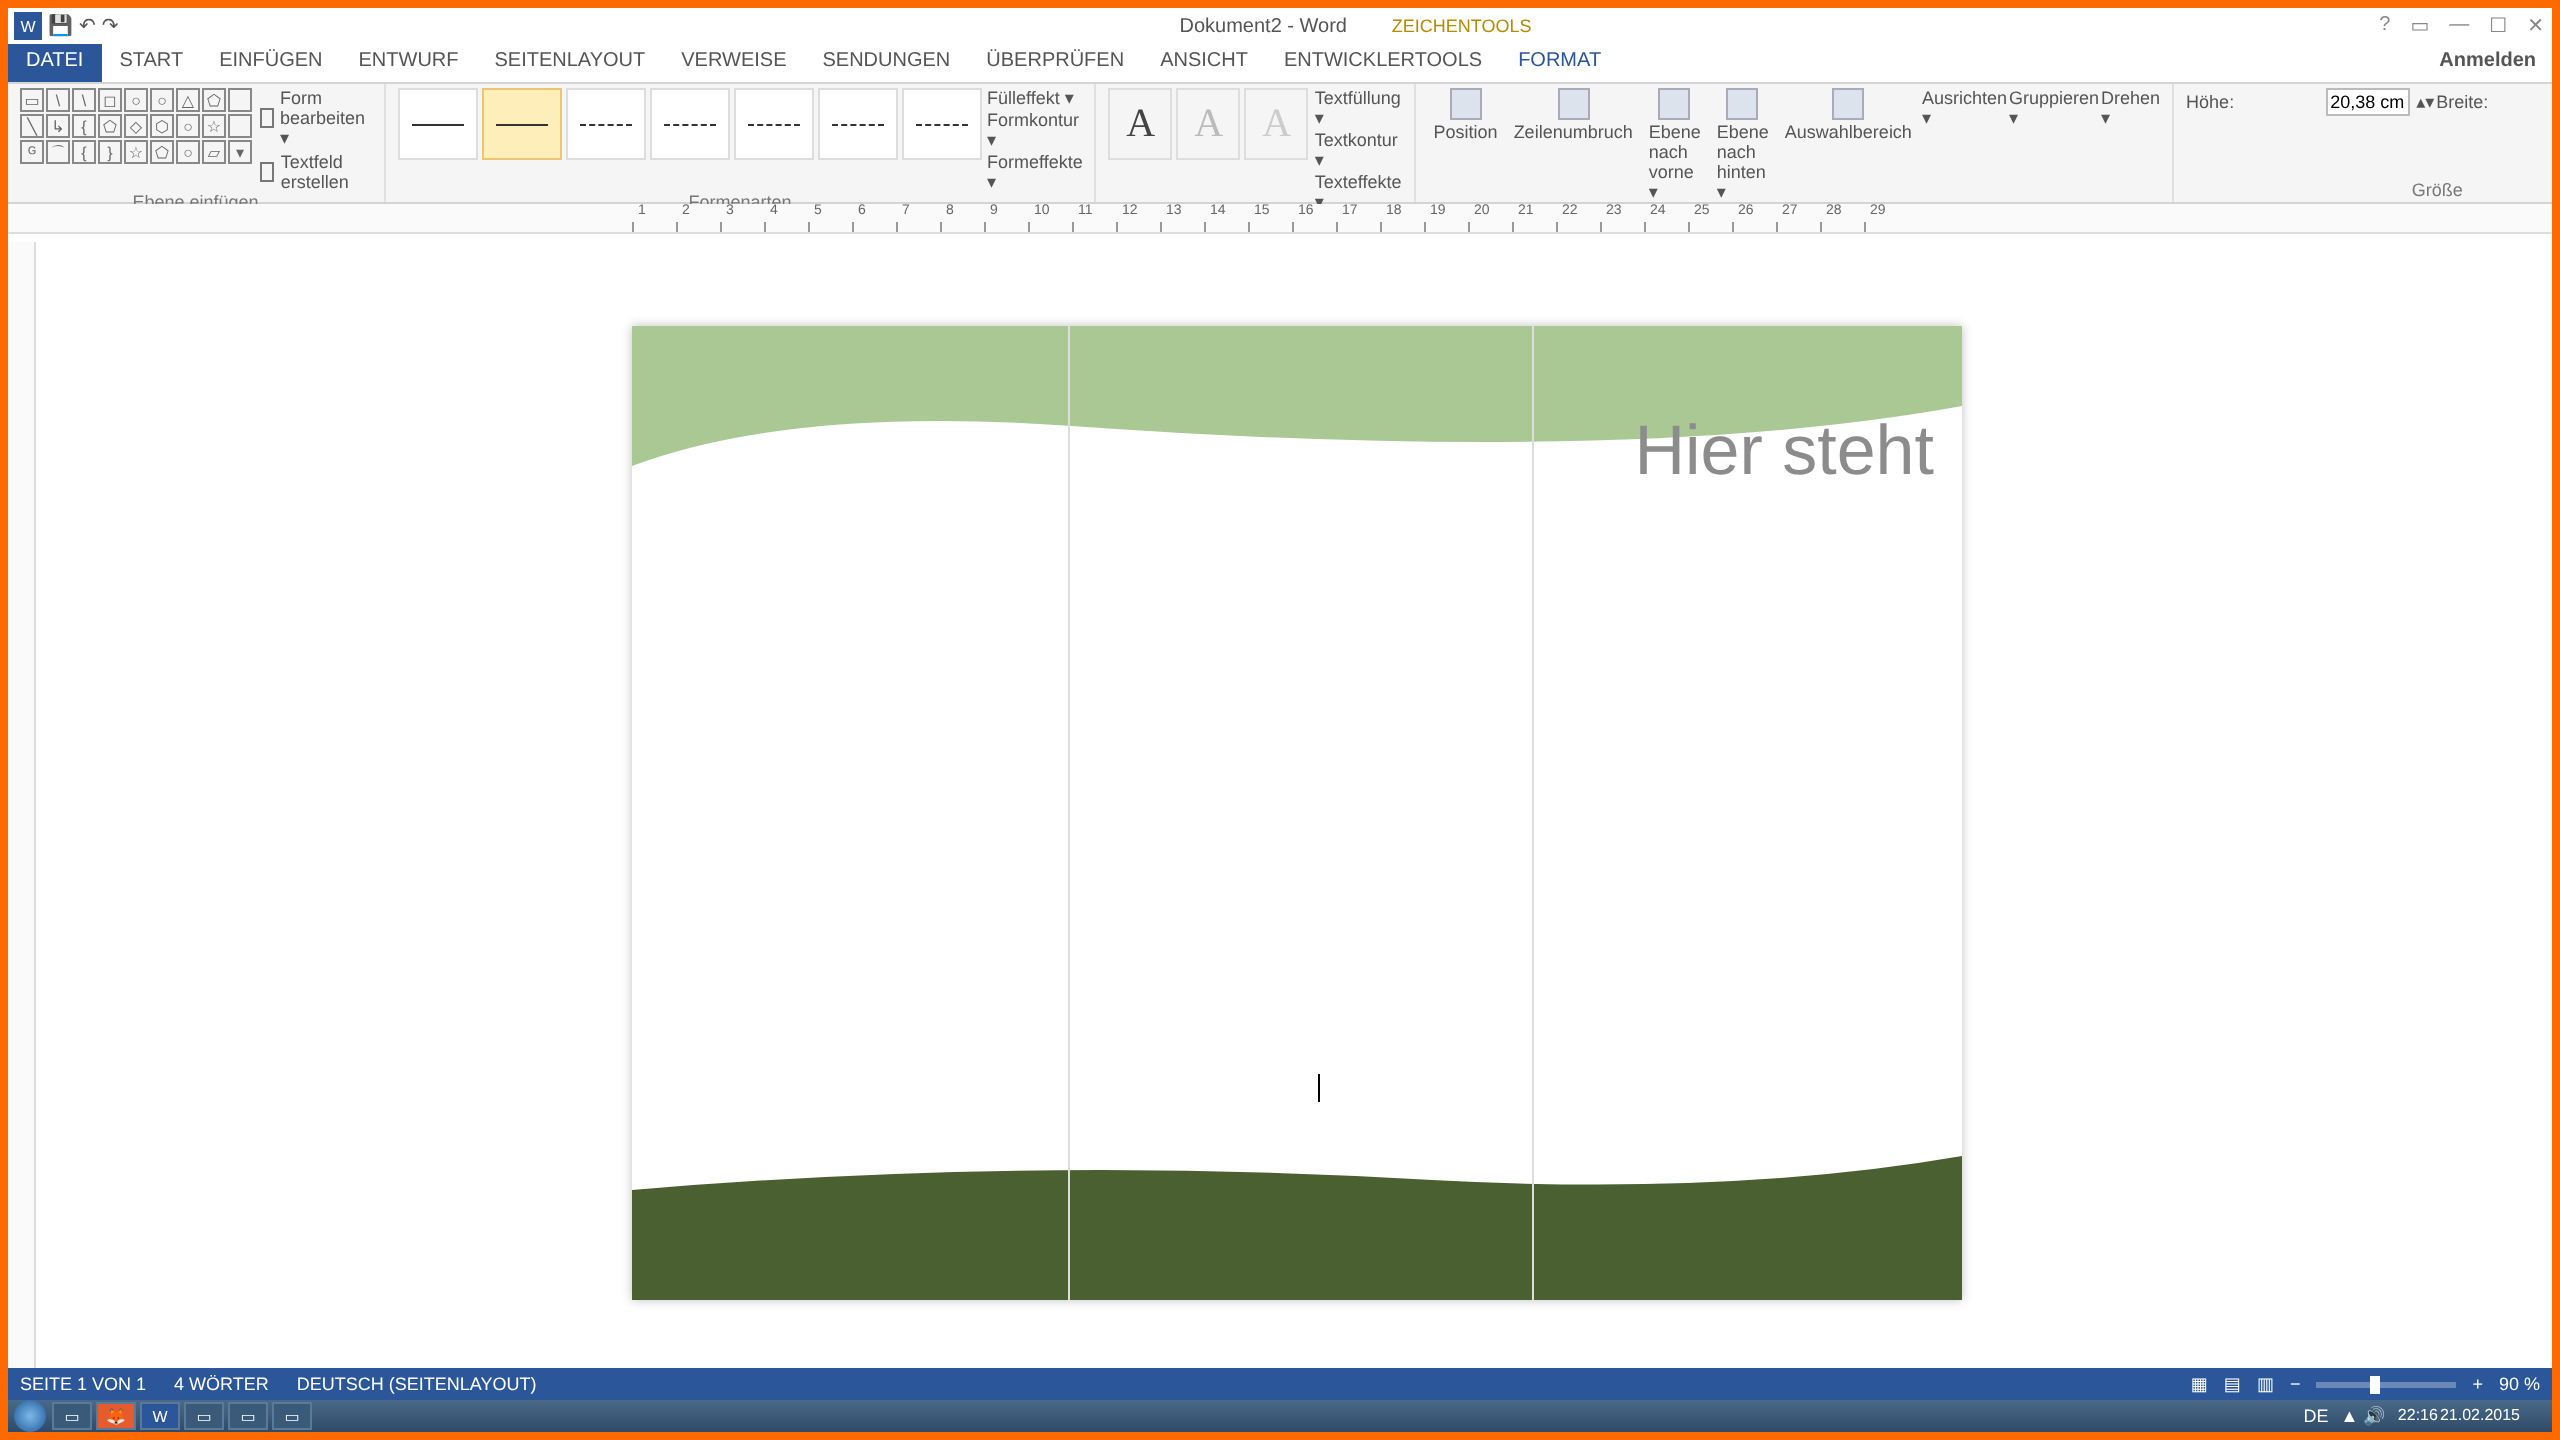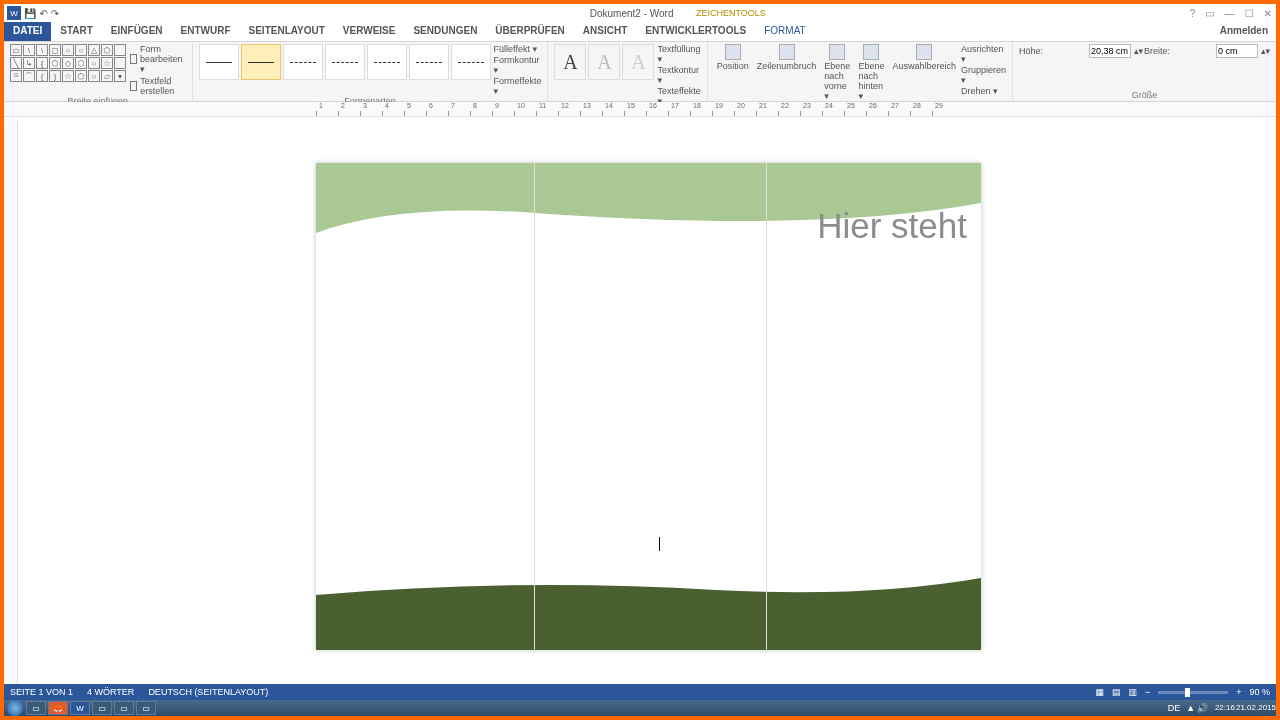--- a/index.html
+++ b/index.html
@@ -4,21 +4,21 @@
 <style>
 * { margin: 0; padding: 0; box-sizing: border-box; font-family: "Segoe UI", Tahoma, sans-serif; }
 body { width: 1280px; height: 720px; overflow: hidden; background: #fff; border: 4px solid #ff6a00; position: relative; }
 .titlebar { height: 18px; background: #fff; display: flex; align-items: center; font-size: 10px; color: #555; position: relative; }
 .titlebar .qat { display: flex; align-items: center; gap: 3px; padding-left: 3px; }
 .titlebar .qat .wicon { width: 14px; height: 14px; background: #2b579a; color:#fff; font-size:8px; display:flex; align-items:center; justify-content:center;}
 .titlebar .doc { position: absolute; left: 50%; transform: translateX(-60%); }
 .titlebar .ctx { position: absolute; left: 50%; transform: translateX(80%); color: #b58b00; font-size: 9px; text-align: center; }
 .titlebar .winbtns { position: absolute; right: 4px; display: flex; gap: 10px; color: #888; font-size: 10px; }
 .tabs { height: 20px; background: #fff; display: flex; align-items: stretch; font-size: 10px; border-bottom: 1px solid #d4d4d4; }
-.tab { padding: 3px 9px; color: #555; text-transform: uppercase; font-weight: bold; }
+.tab { padding: 3px 9px; color: #555; text-transform: uppercase; }
 .tab.file { background: #2b579a; color: #fff; }
 .ctx-tab { background: #fff4d6; color: #b58b00; padding: 3px 9px; }
 .ctx-tab.active { color: #2b579a; background:#fff; }
 .tabs .signin { margin-left: auto; padding: 3px 8px; color: #555; font-weight: bold; }
 .ribbon { height: 60px; background: #f5f5f5; border-bottom: 1px solid #d4d4d4; display: flex; font-size: 9px; color: #555; }
 .group { border-right: 1px solid #e0e0e0; padding: 2px 6px 1px; display: flex; flex-direction: column; justify-content: space-between; }
 .group .label { text-align: center; font-size: 9px; color: #777; }
 .shapes-gallery { display: grid; grid-template-columns: repeat(9, 12px); grid-auto-rows: 12px; gap: 1px; }
 .shapes-gallery span { border: 1px solid #888; font-size: 8px; display: flex; align-items: center; justify-content: center; color: #666; }
 .shapes-side { display:flex; flex-direction:column; gap:2px; font-size:9px; padding-left:4px;}
@@ -29,42 +29,42 @@
 .styles-gallery .st .ln { width:26px; height:0; border-top:1.5px solid #333;}
 .styles-gallery .st.sel { border:1px solid #f0c36d; background:#fdeeba;}
 .styles-gallery .st.dash .ln { border-top:1.5px dashed #333;}
 .styles-side { display:flex; flex-direction:column; font-size:9px; gap:1px; padding-left:3px;}
 .wa-gallery { display:flex; gap:2px;}
 .wa-gallery .wa { width:32px; height:36px; border:1px solid #ddd; display:flex; align-items:center; justify-content:center; font-size:20px; font-family:"Times New Roman"; color:#444;}
 .wa-side { display:flex; flex-direction:column; font-size:9px; gap:1px; padding-left:3px;}
 .text-col { display:flex; flex-direction:column; font-size:9px; gap:1px;}
 .arr-btn { display:flex; flex-direction:column; align-items:center; font-size:9px; padding:0 3px;}
 .arr-btn .ic { width:16px; height:16px; background:#dde3ec; border:1px solid #aab; margin-bottom:1px;}
-.arr-side { display:flex; flex-direction:column; font-size:9px; gap:1px;}
+.arr-side { display:flex; flex-direction:row; font-size:9px; gap:1px;}
 .size-row { display:flex; align-items:center; gap:3px; font-size:9px;}
 .size-row input { width:42px; font-size:9px; border:1px solid #bbb; padding:1px;margin-left:43px;}
 .ruler-h { height:15px; background:#fafafa; border-bottom:1px solid #ddd; position:relative; font-size:7px; color:#666; overflow:hidden;}
 .ruler-h .marks { position:absolute; left:312px; top:0; height:100%; display:flex;}
 .ruler-h .mk { position:relative; width:22px; border-left:1px solid #999; height:6px; top:9px;}
 .ruler-h .mk span { position:absolute; top:-9px; left:2px;}
 .workspace { position:absolute; top:117px; bottom:32px; left:0; right:14px; background:#fff; overflow:hidden;}
 .ruler-v { position:absolute; left:0; top:0; bottom:0; width:14px; background:#fafafa; border-right:1px solid #ddd;}
 .page { position:absolute; left:312px; top:42px; width:665px; height:487px; background:#fff; box-shadow:0 0 5px rgba(0,0,0,.25);}
 .page svg { position:absolute; left:0; width:100%;}
 .fold { position:absolute; top:0; bottom:0; border-left:1px solid #ddd;}
 .doc-text { position:absolute; right:14px; top:40px; text-align:right; font-family:"Times New Roman",serif; font-size:35px; color:#8c8c8c; line-height:1.3;}
 .cursor { position:absolute; left:343px; top:374px; width:1px; height:14px; background:#000;}
 .status { position:absolute; left:0; right:0; bottom:16px; height:16px; background:#2b579a; color:#fff; font-size:9px; display:flex; align-items:center; padding:0 6px; gap:14px;}
 .status .right { margin-left:auto; display:flex; align-items:center; gap:8px;}
 .zoom-slider { width:70px; height:3px; background:#6a89b8; position:relative;}
 .zoom-slider .h { position:absolute; left:38%; top:-3px; width:5px; height:9px; background:#fff;}
 .taskbar { position:absolute; left:0; right:0; bottom:0; height:16px; background:linear-gradient(#4a6a8a,#2f4a68); display:flex; align-items:center; font-size:9px; color:#fff;}
 .taskbar .start { width:16px; height:16px; border-radius:50%; background:radial-gradient(circle,#7db9e8,#1e5799); margin:0 3px;}
 .taskbar .ti { width:20px; height:14px; background:#3a5a7a; margin-right:2px; border:1px solid #5a7a9a; display:flex;align-items:center;justify-content:center;font-size:8px;}
-.taskbar .tray { margin-left:auto; display:flex; align-items:center; gap:6px; padding-right:0;}
+.taskbar .tray { margin-left:auto; display:flex; align-items:center; gap:6px; padding-right:16px;}
 .vlist{display:flex;flex-direction:row;gap:1px;}
 .hrow{display:flex;align-items:flex-start;}
 </style>
 </head>
 <body>
 
 <div class="titlebar">
   <div class="qat">
     <span class="wicon">W</span>
     <span>💾</span>
@@ -133,21 +133,21 @@
         <div class="row">
             <span class="ic"></span>
             <span>Form bearbeiten ▾</span>
           </div>
         <div class="row">
             <span class="ic"></span>
             <span>Textfeld erstellen</span>
           </div>
       </div>
     </div>
-    <div class="label">Breite einfügen</div>
+    <div class="label">Ebene einfügen</div>
   </div>
 
   <div class="group">
     <div class="hrow">
       <div class="styles-gallery">
         <div class="st">
             <div class="ln"></div>
           </div>
         <div class="st sel">
             <div class="ln"></div>

